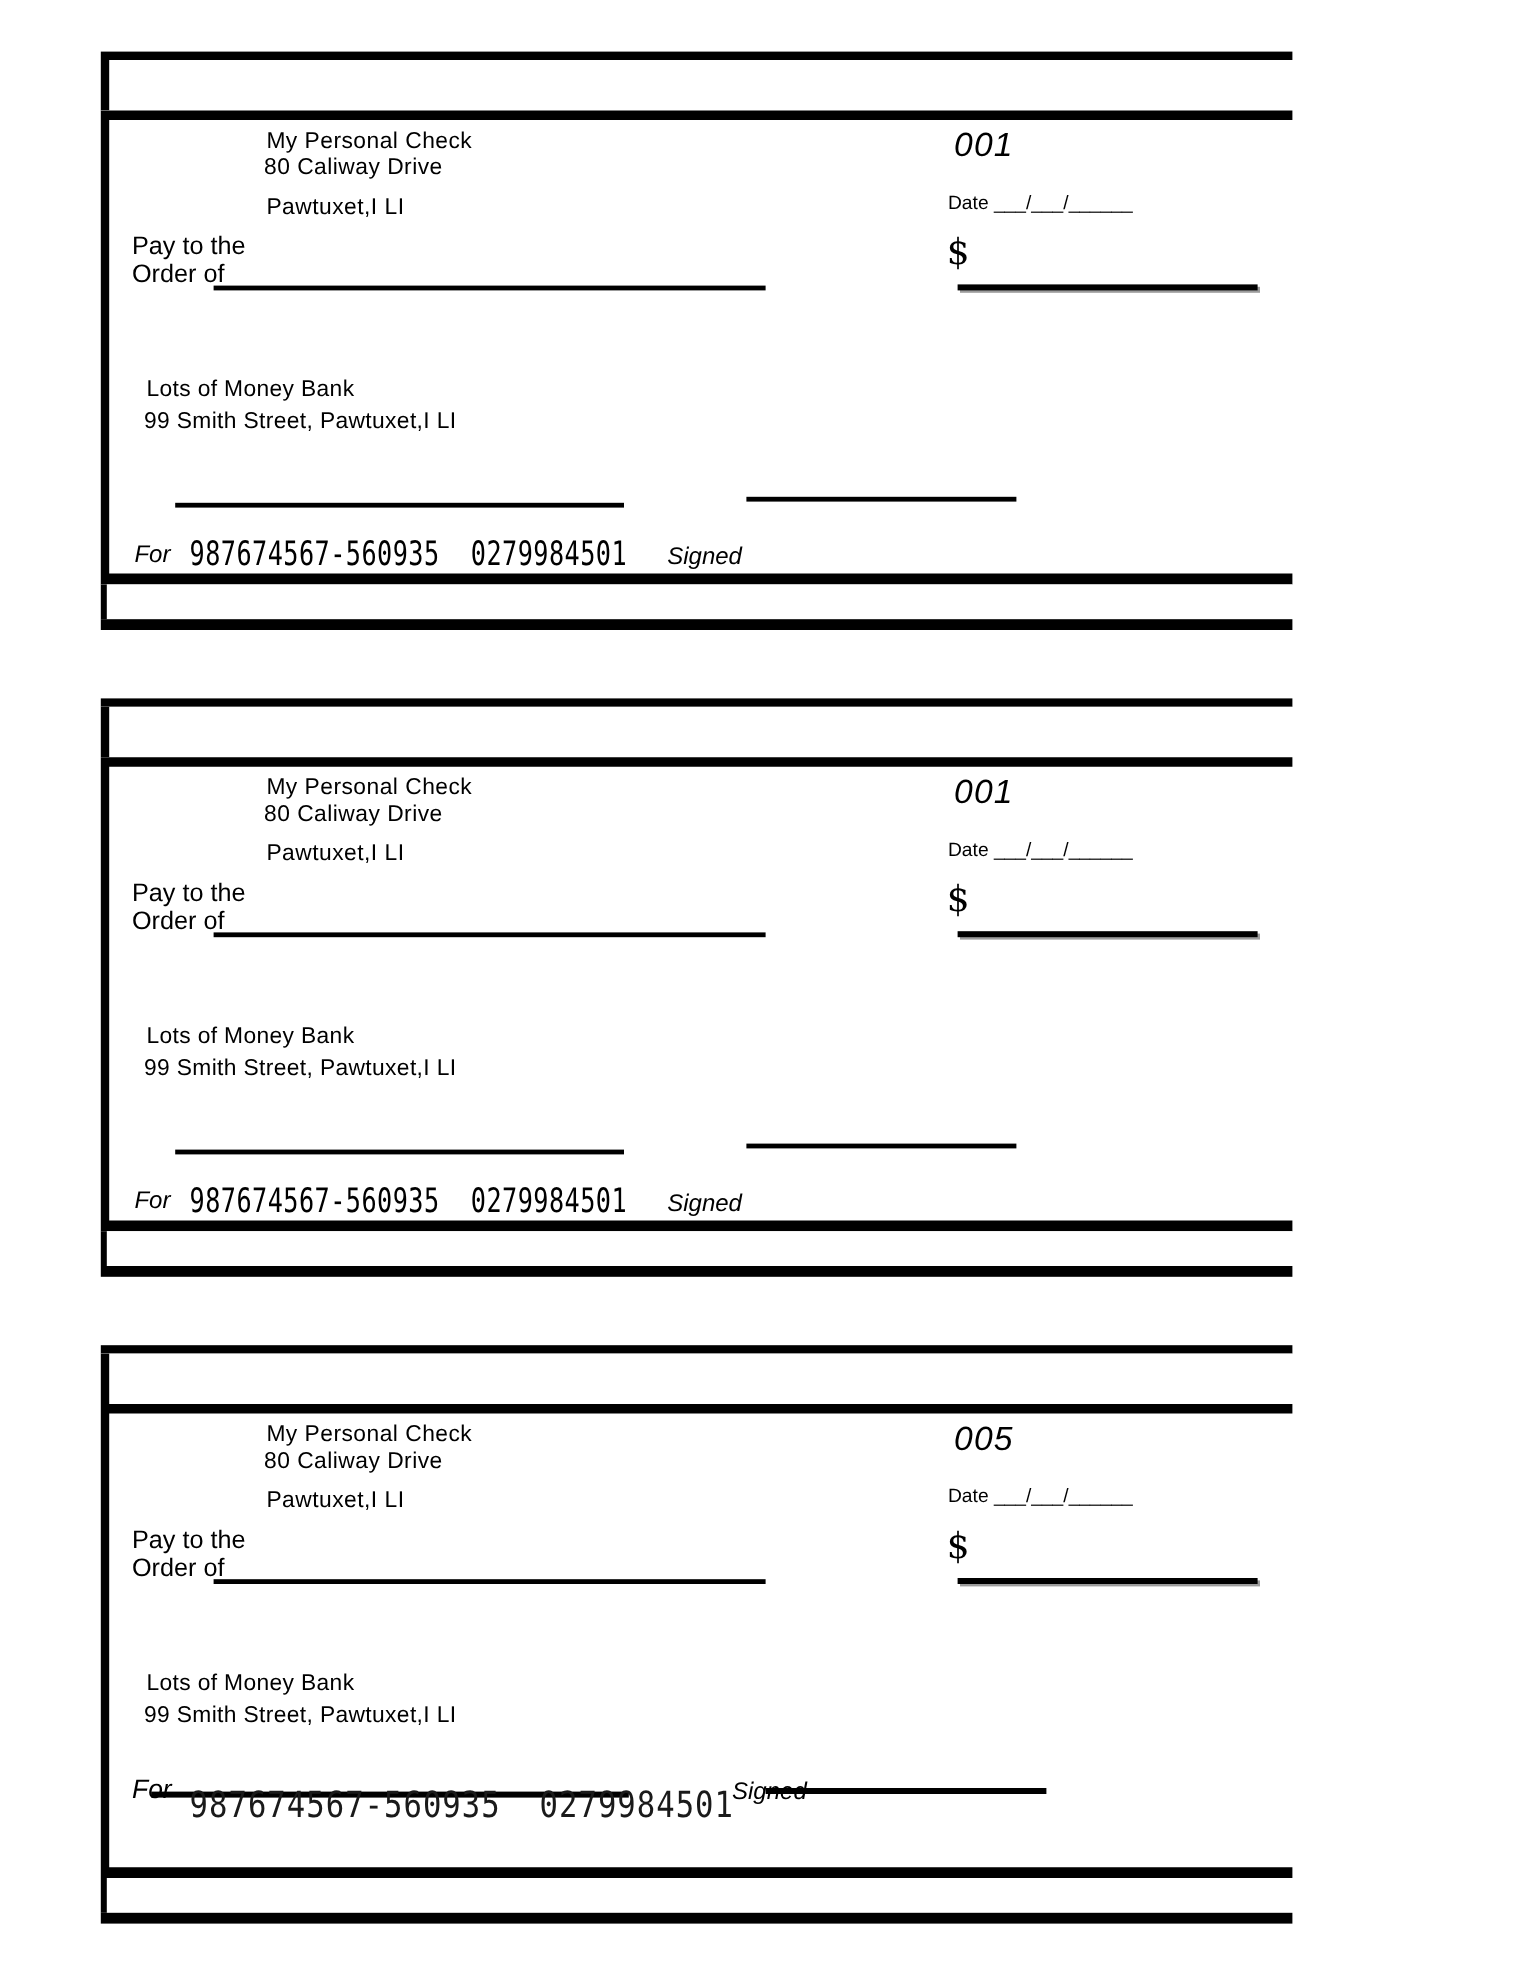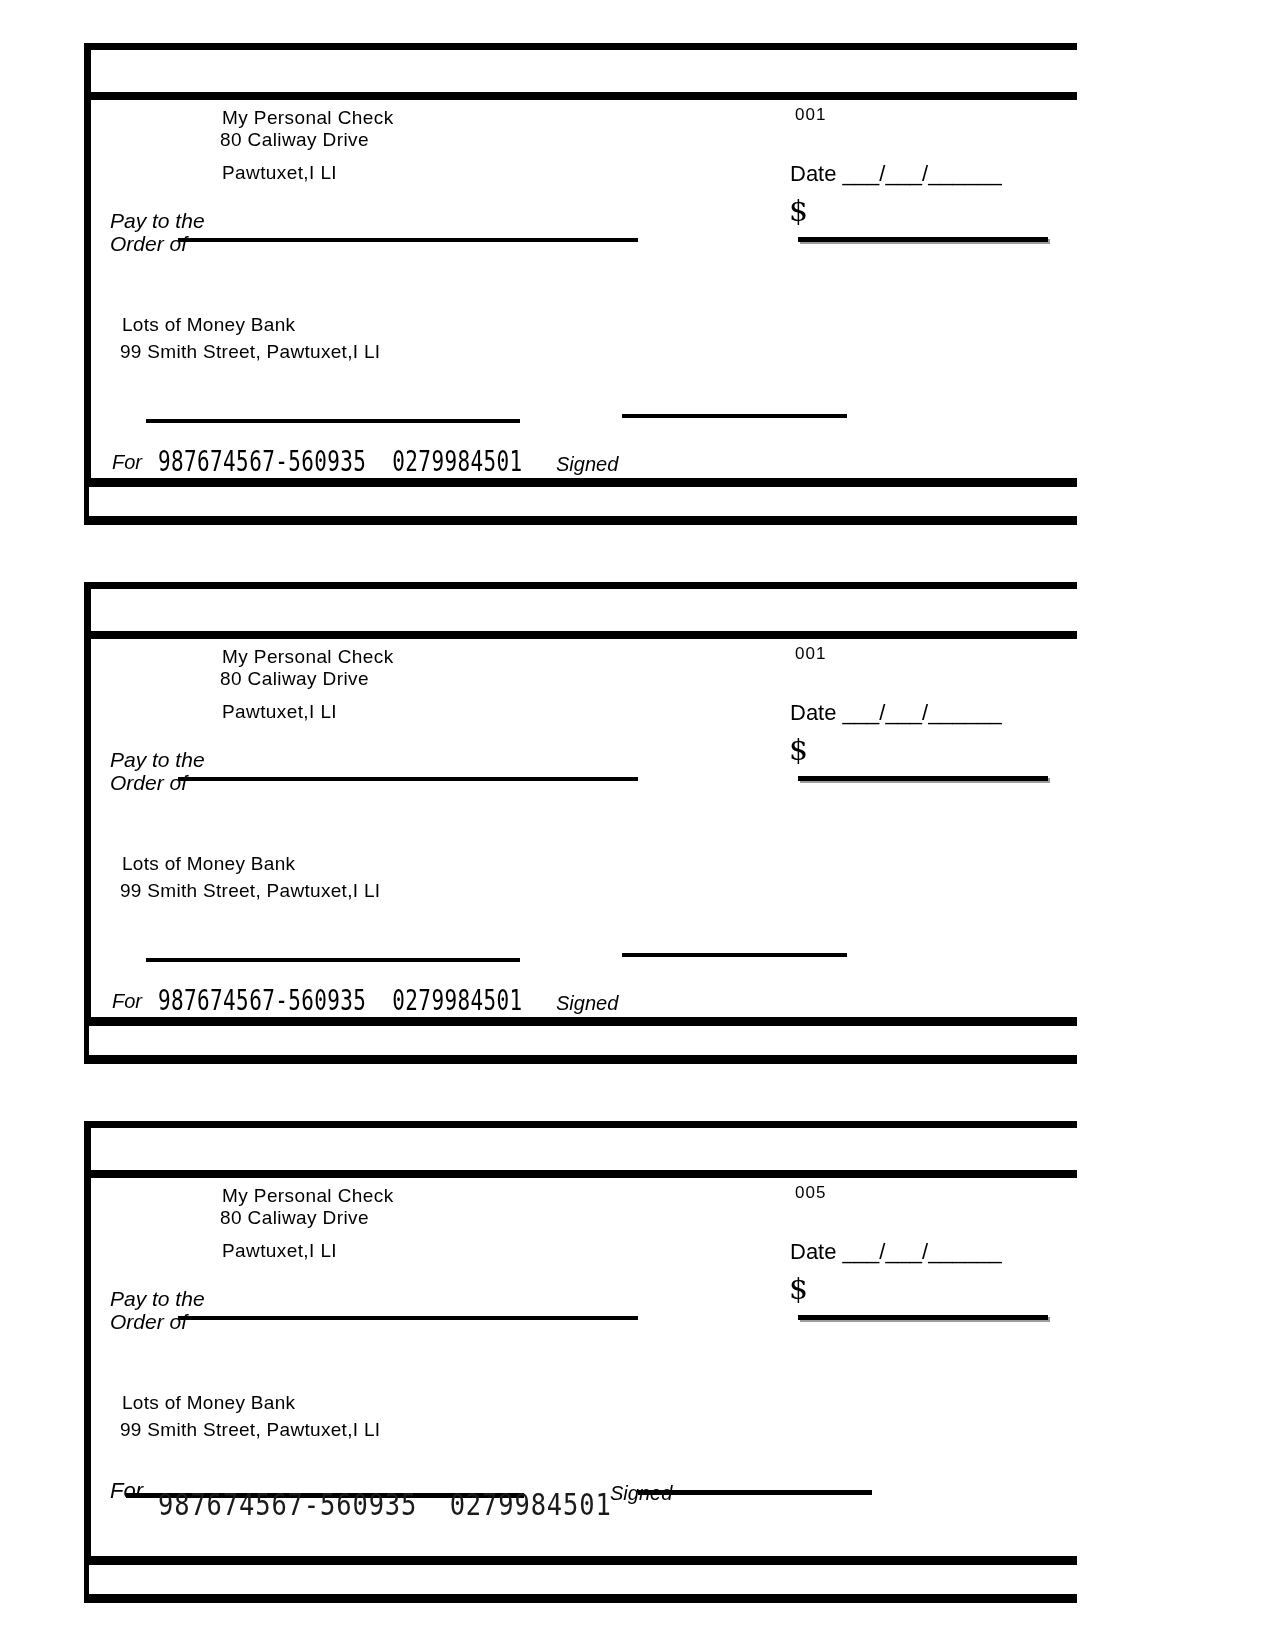--- a/index.html
+++ b/index.html
@@ -55,32 +55,31 @@
     border-style: solid;
     border-color: #000;
     border-width: 8px 6px 9px 7px;
   }
   .txt { position: absolute; white-space: nowrap; }
   .payer-name, .payer-addr {
     font-size: 19px;
     letter-spacing: 0.4px;
   }
   .check-number {
-    font-size: 17px;
+    font-size: 28px;
     letter-spacing: 1px;
+    font-style: italic;
   }
   .date-label {
-    font-size: 22px;
+    font-size: 16px;
   }
   .pay-to {
-    font-style: italic;
     font-size: 21px;
     line-height: 23px;
     white-space: nowrap;
-    margin-top: 15px;
   }
   .dollar {
     font-family: "DejaVu Serif", serif;
     font-size: 30px;
   }
   .bank-line {
     font-size: 19px;
     letter-spacing: 0.3px;
   }
   .for-label, .signed-label {

